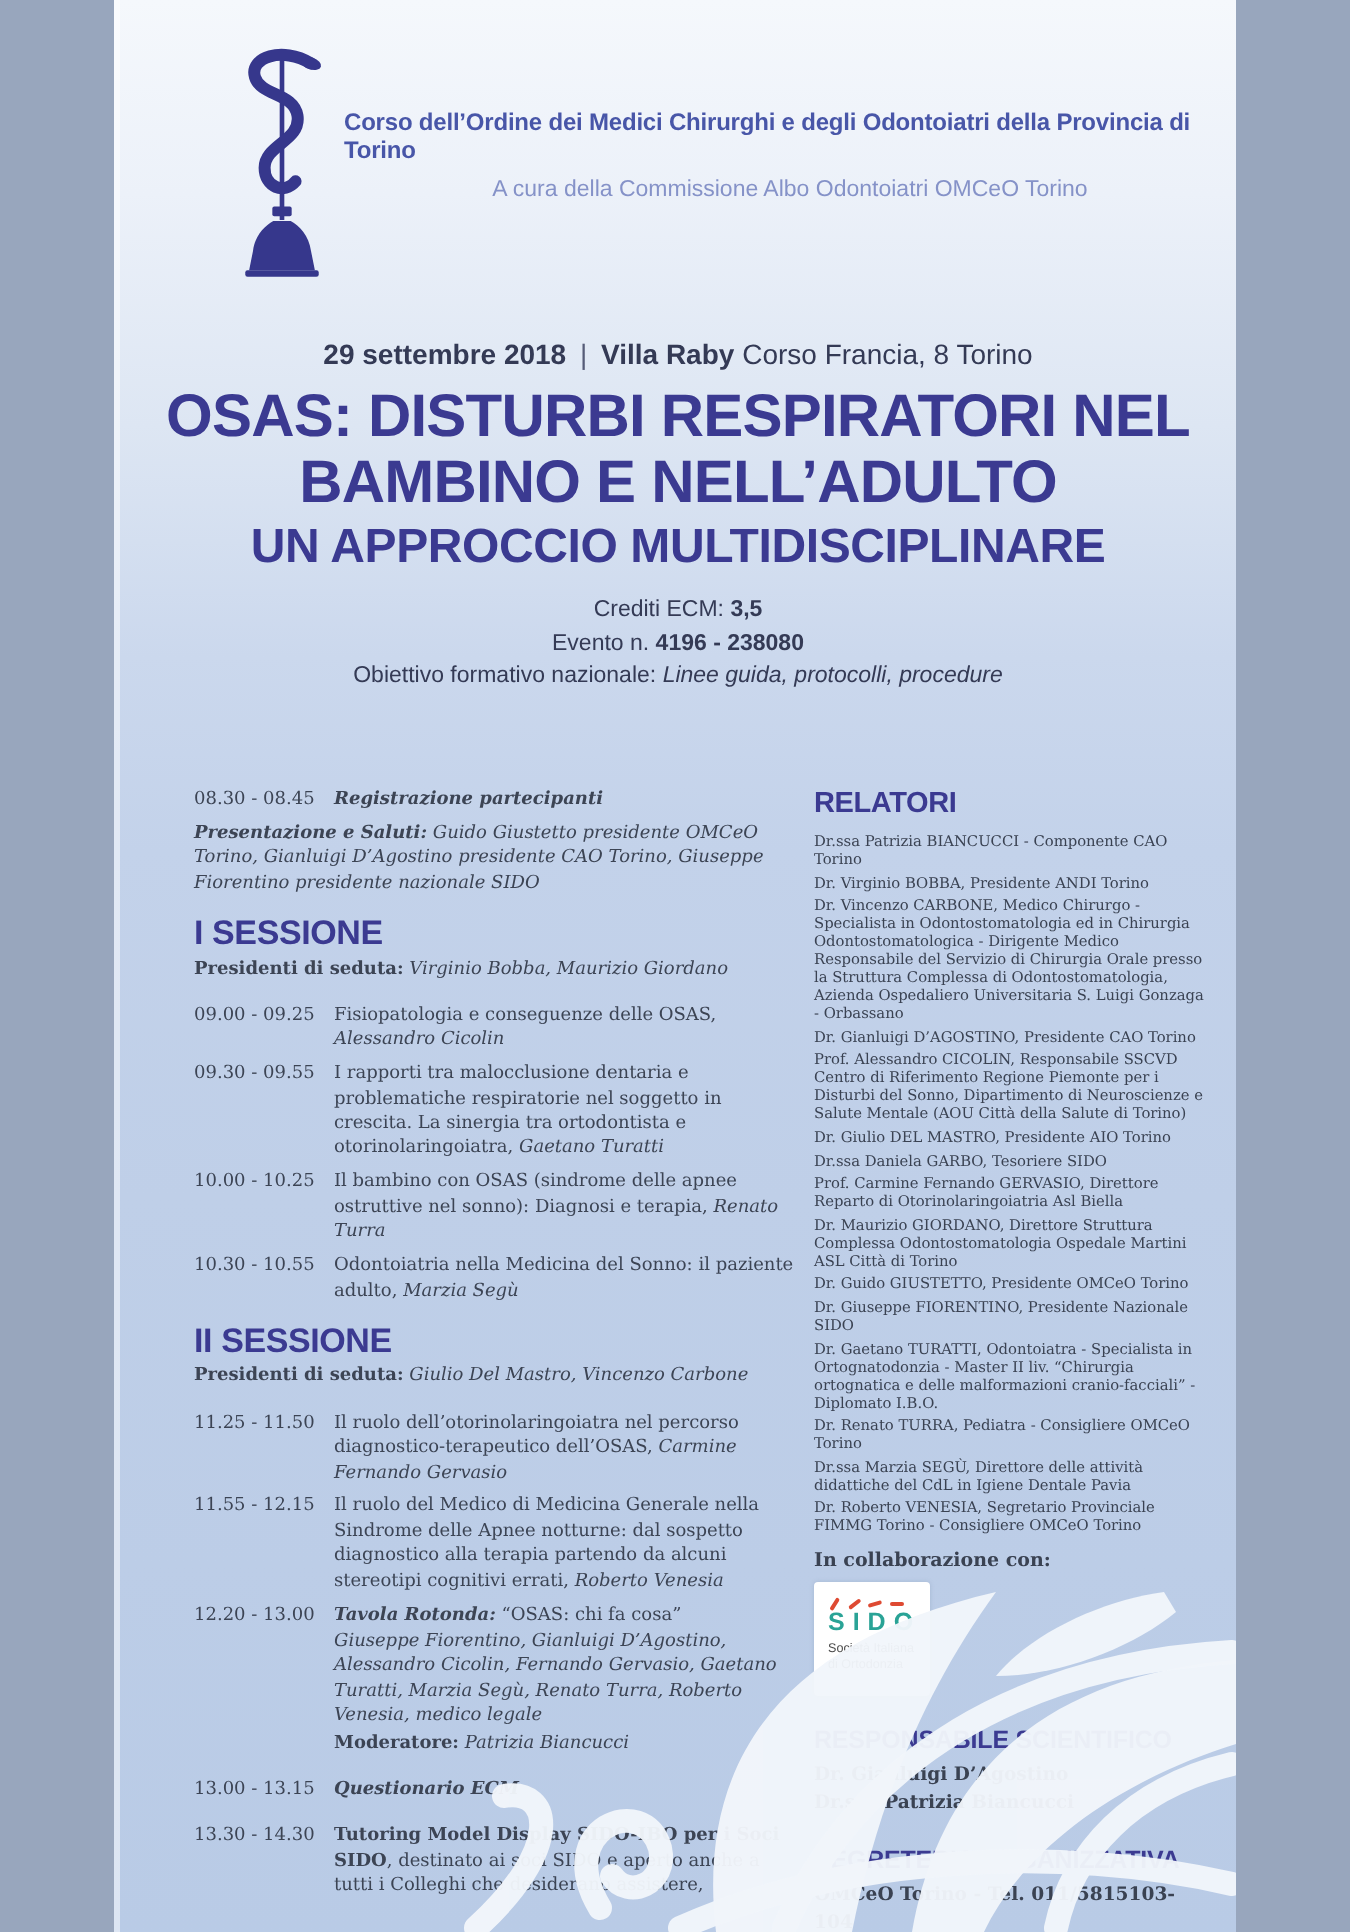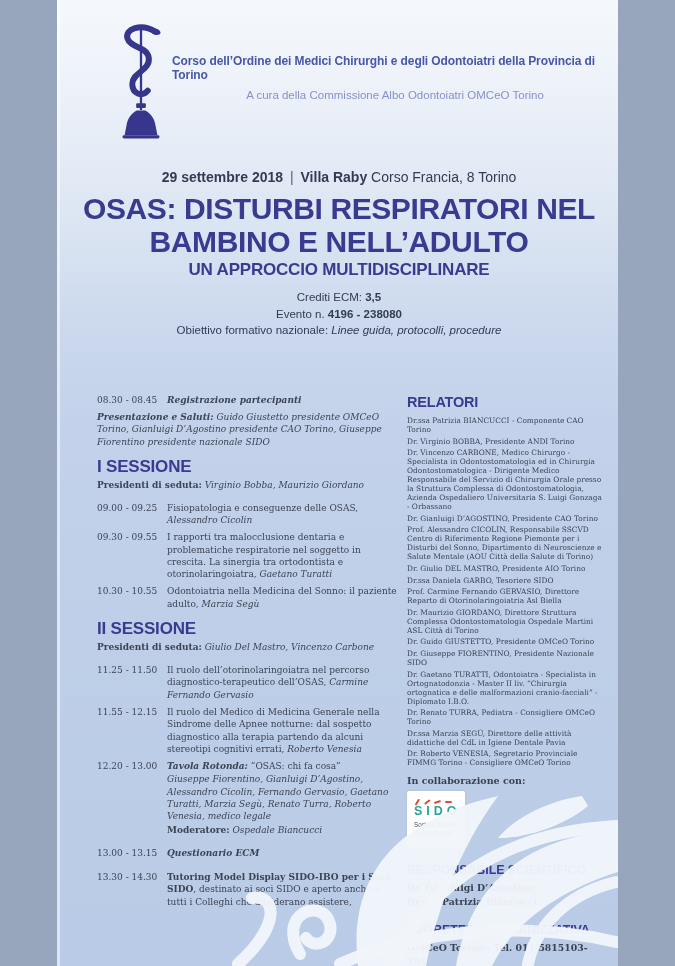--- a/index.html
+++ b/index.html
@@ -13,21 +13,21 @@
   .logo{position:absolute;left:52px;top:22px;width:58px;height:118px;}
   .brand{position:absolute;left:112px;top:54px;font-family:"Liberation Sans",sans-serif;}
   .brand-line1{font-size:12px;font-weight:700;color:#4856a8;letter-spacing:-.1px;}
   .brand-line2{font-size:11.5px;font-weight:400;color:#8592c8;margin-top:7px;text-align:center;}
   
   .event{position:absolute;left:0;right:0;top:169px;text-align:center;font-family:"Liberation Sans",sans-serif;color:#343a55;}
   .date-line{font-size:14px;text-align:center;}
   .date-line .hv{font-weight:700;}
   .date-line .sep{font-weight:300;color:#565c78;padding:0 3px;}
   .title{font-size:30px;line-height:33px;font-weight:800;color:#3b3a91;letter-spacing:-.4px;margin-top:7px;}
-  .subtitle{font-size:17px;font-weight:800;color:#3b3a91;letter-spacing:-.2px;margin-top:2px;}
+  .subtitle{font-size:24px;font-weight:800;color:#3b3a91;letter-spacing:-.2px;margin-top:2px;}
   .meta{margin-top:9px;font-size:11.5px;line-height:16.5px;}
   .meta .b{font-weight:700;}
   .meta .i{font-style:italic;}
   
   .columns{position:absolute;left:37px;right:13px;top:394px;display:flex;align-items:flex-start;}
   .col-left{flex:none;width:302px;font-size:9px;line-height:12.4px;color:#3c4454;}
   .col-right{flex:1;margin-left:8px;color:#3a4252;}
   
   .row{display:flex;margin-bottom:4.5px;}
   .time{flex:none;width:70px;}
@@ -116,20 +116,24 @@
       <div class="row">
         <span class="time">09.00 - 09.25</span>
         <div class="desc"><span>Fisiopatologia e conseguenze delle OSAS, </span><span class="i">Alessandro Cicolin</span></div>
       </div>
 
       <div class="row">
         <span class="time">09.30 - 09.55</span>
         <div class="desc"><span>I rapporti tra malocclusione dentaria e problematiche respiratorie nel soggetto in crescita. La sinergia tra ortodontista e otorinolaringoiatra, </span><span class="i">Gaetano Turatti</span></div>
       </div>
 
+      <div class="row">
+        <span class="time">10.00 - 10.25</span>
+        <div class="desc"><span>Il bambino con OSAS (sindrome delle apnee ostruttive nel sonno): Diagnosi e terapia, </span><span class="i">Renato Turra</span></div>
+      </div>
 
       <div class="row">
         <span class="time">10.30 - 10.55</span>
         <div class="desc"><span>Odontoiatria nella Medicina del Sonno: il paziente adulto, </span><span class="i">Marzia Segù</span></div>
       </div>
 
 
       <div class="session-title">II SESSIONE</div>
       <div class="chair-line"><span class="b">Presidenti di seduta:</span><span class="i"> Giulio Del Mastro, Vincenzo Carbone</span></div>
 
@@ -141,21 +145,21 @@
       <div class="row">
         <span class="time">11.55 - 12.15</span>
         <div class="desc"><span>Il ruolo del Medico di Medicina Generale nella Sindrome delle Apnee notturne: dal sospetto diagnostico alla terapia partendo da alcuni stereotipi cognitivi errati, </span><span class="i">Roberto Venesia</span></div>
       </div>
 
       <div class="row">
         <span class="time">12.20 - 13.00</span>
         <div class="desc">
           <div><span class="bi">Tavola Rotonda:</span><span> “OSAS: chi fa cosa”</span></div>
           <div class="para i">Giuseppe Fiorentino, Gianluigi D’Agostino, Alessandro Cicolin, Fernando Gervasio, Gaetano Turatti, Marzia Segù, Renato Turra, Roberto Venesia, medico legale</div>
-          <div class="para"><span class="b">Moderatore:</span><span class="i"> Ospedale Biancucci</span></div>
+          <div class="para"><span class="b">Moderatore:</span><span class="i"> Patrizia Biancucci</span></div>
         </div>
       </div>
 
       <div class="row mt">
         <span class="time">13.00 - 13.15</span>
         <div class="desc"><span class="bi">Questionario ECM</span></div>
       </div>
 
       <div class="row mt">
         <span class="time">13.30 - 14.30</span>

